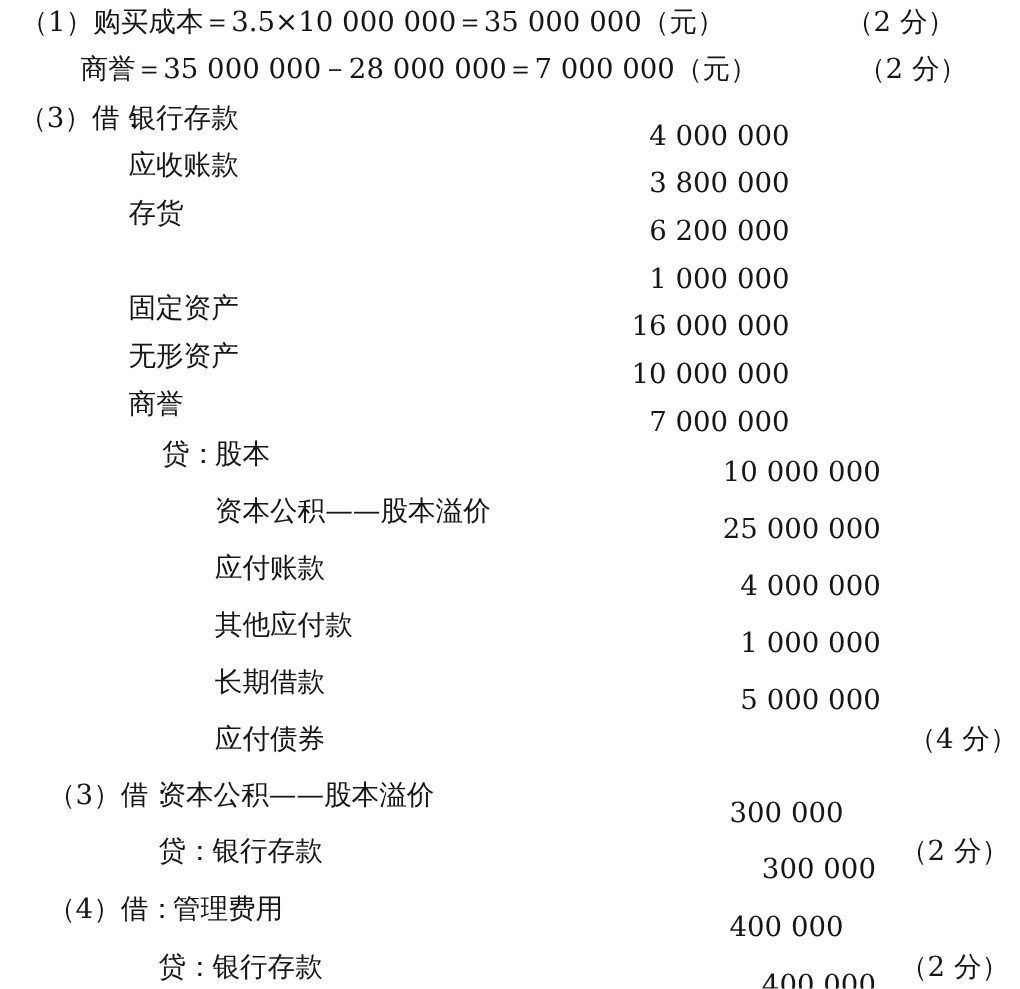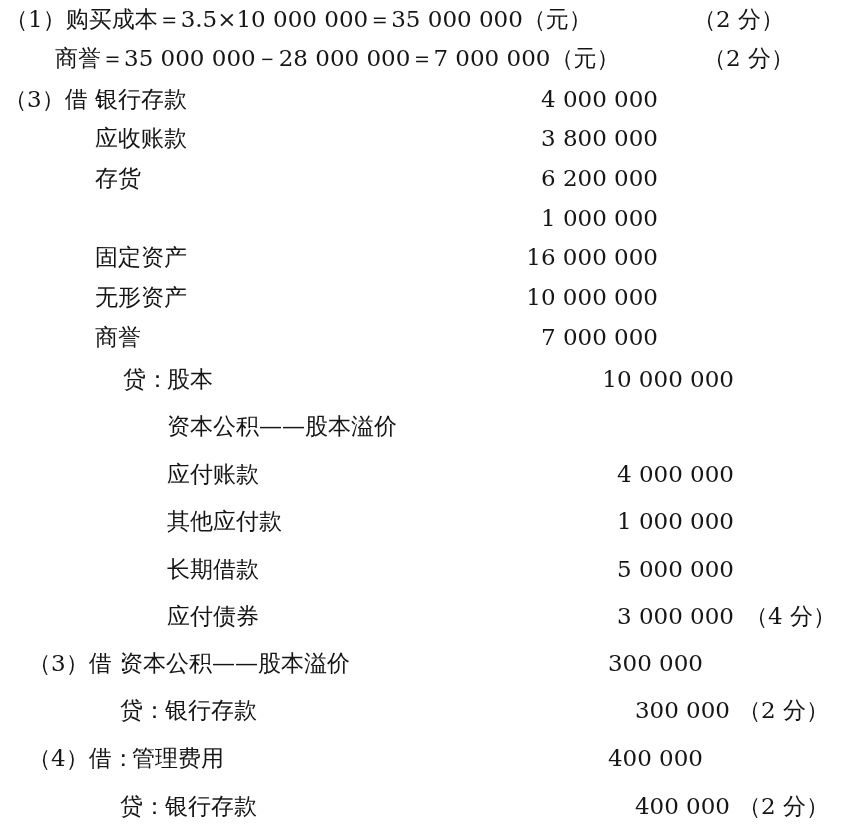--- a/index.html
+++ b/index.html
@@ -23,24 +23,25 @@
     width: 850px;
     height: 30px;
     line-height: 30px;
     white-space: nowrap;
   }
   .abs {
     position: absolute;
     top: 0;
     line-height: 30px;
     white-space: nowrap;
+    margin-left: 12px;
   }
   .amt {
     position: absolute;
-    top: 0;
+    top: 15px;
     left: 0;
     text-align: right;
     line-height: 30px;
     white-space: nowrap;
   }
   
   .amt-d2 { right: 192px; }   
   .amt-c2 { right: 116px; }   
   .amt-d34 { right: 147px; }  
   .amt-c34 { right: 120px; }  
@@ -88,36 +89,36 @@
     <span class="amt amt-d2">7 000 000</span>
   </div>
 
   <div class="row" style="top:364px">
     <span class="abs" style="left:123px">贷：</span>
     <span class="abs" style="left:167px">股本</span>
     <span class="amt amt-c2">10 000 000</span>
   </div>
   <div class="row" style="top:411px">
     <span class="abs" style="left:167px">资本公积——股本溢价</span>
+    <span class="amt amt-c2">25 000 000</span>
   </div>
   <div class="row" style="top:459px">
     <span class="abs" style="left:167px">应付账款</span>
     <span class="amt amt-c2">4 000 000</span>
   </div>
   <div class="row" style="top:506px">
     <span class="abs" style="left:167px">其他应付款</span>
     <span class="amt amt-c2">1 000 000</span>
   </div>
   <div class="row" style="top:554px">
     <span class="abs" style="left:167px">长期借款</span>
     <span class="amt amt-c2">5 000 000</span>
   </div>
   <div class="row" style="top:601px">
     <span class="abs" style="left:167px">应付债券</span>
-    <span class="amt amt-c2">3 000 000</span>
     <span class="abs" style="left:745px">（4 分）</span>
   </div>
 
   <div class="row" style="top:648px">
     <span class="abs" style="left:28px">（3）借：</span>
     <span class="abs" style="left:120px">资本公积——股本溢价</span>
     <span class="amt amt-d34">300 000</span>
   </div>
   <div class="row" style="top:695px">
     <span class="abs" style="left:120px">贷：</span>

